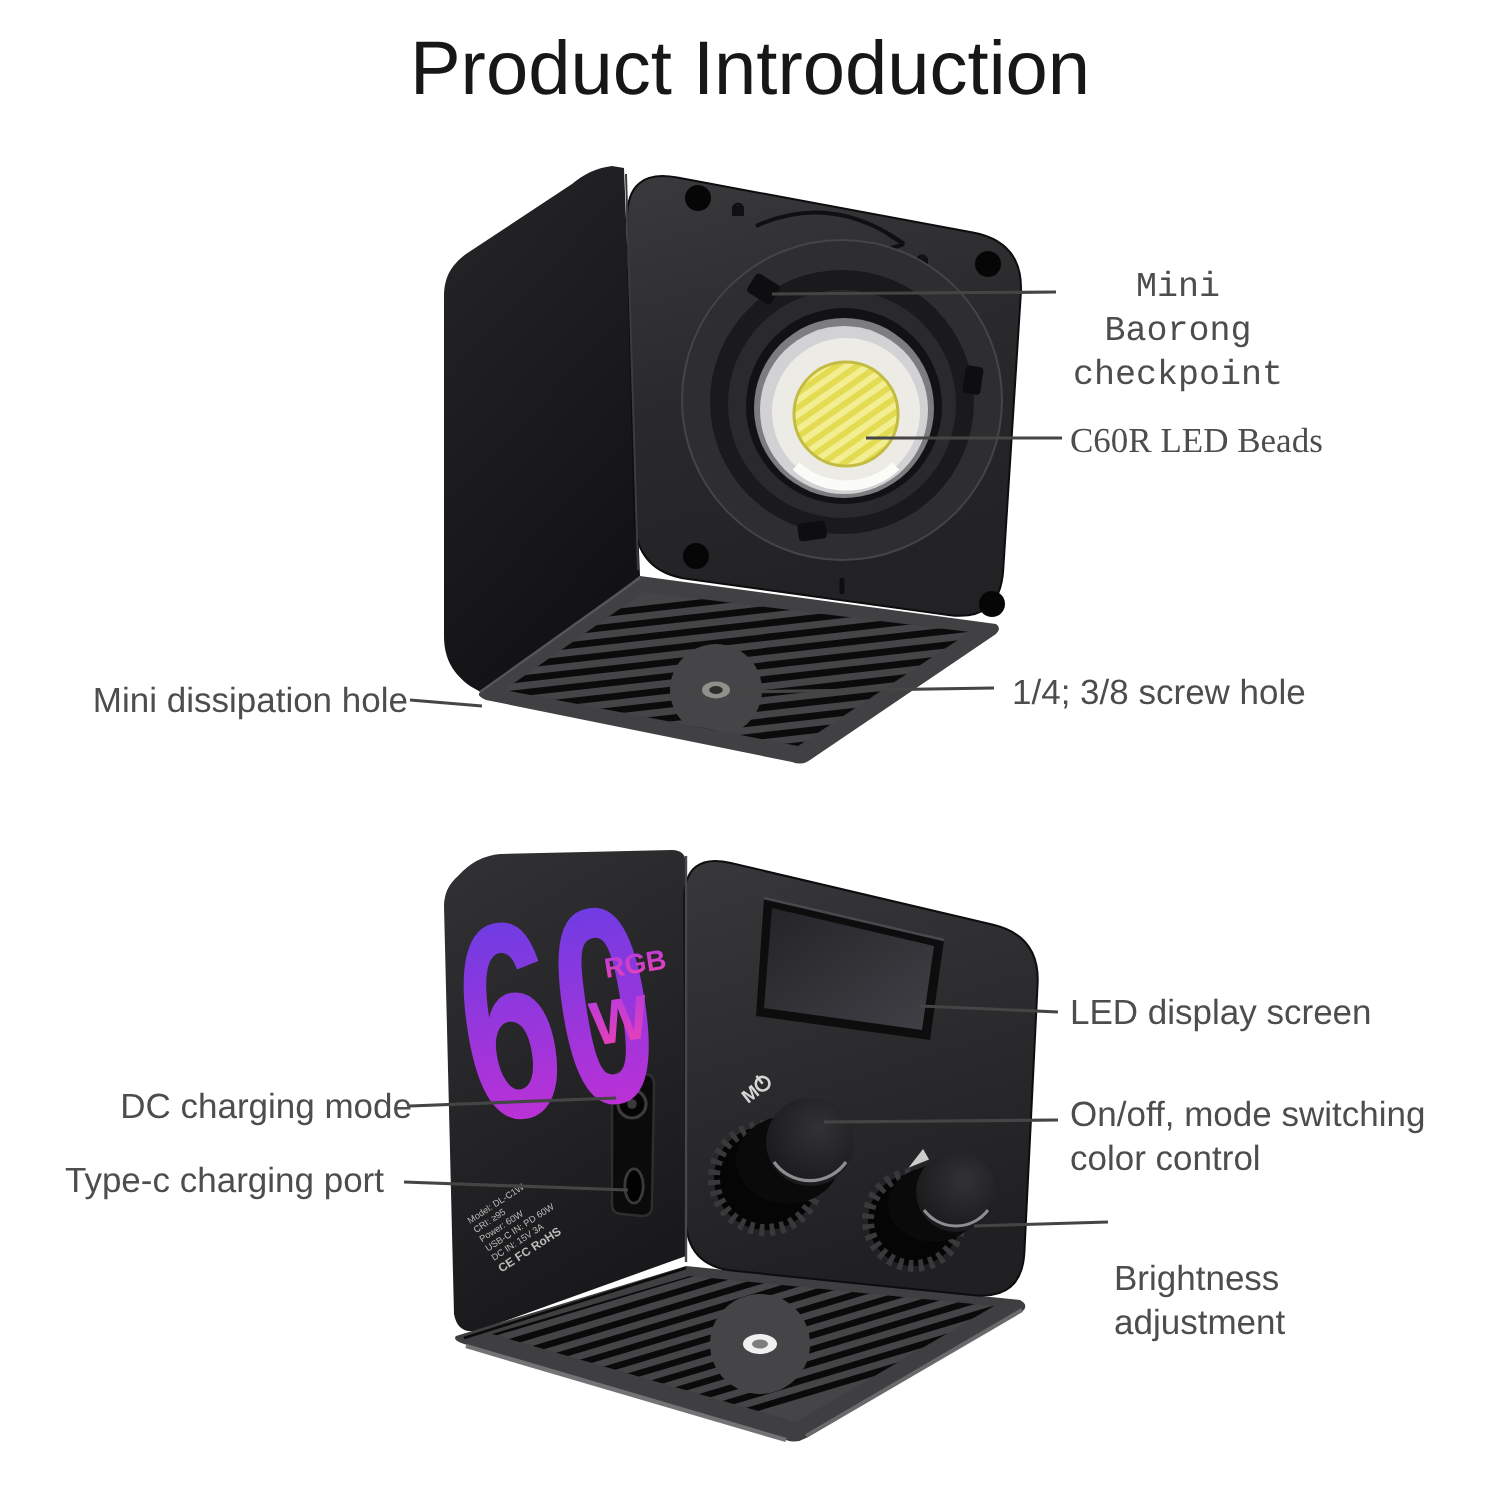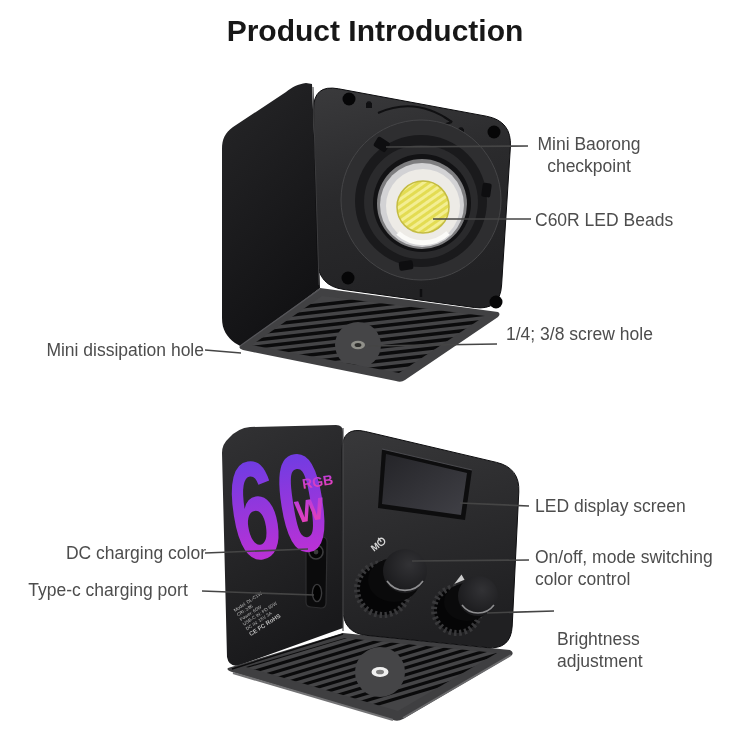--- a/index.html
+++ b/index.html
@@ -1,21 +1,21 @@
 <!DOCTYPE html>
 <html><head>
 <meta charset="utf-8">
 <style>
   html,body{margin:0;padding:0;background:#ffffff;}
   .canvas{position:relative;width:750px;height:750px;background:#ffffff;overflow:hidden;
           font-family:"Liberation Sans", sans-serif;}
   .page-title{position:absolute;left:0;right:0;top:14px;text-align:center;
-              font-size:30px;font-weight:700;color:#171717;letter-spacing:0px;}
+              font-size:38px;font-weight:400;color:#171717;letter-spacing:0px;}
   .label{position:absolute;font-size:17.5px;color:#4d4d4d;line-height:22px;white-space:pre-line;}
-  .label.center{text-align:center;}
+  .label.center{text-align:center;font-family:Liberation Mono, monospace;}
   .label.right{text-align:right;}
   svg{position:absolute;left:0;top:0;}
   svg text{font-family:"Liberation Sans", sans-serif;}
 </style>
 </head>
 <body>
 
 <div class="canvas">
 
   <div class="page-title">Product Introduction</div>
@@ -231,30 +231,30 @@
       <line x1="412" y1="561" x2="529" y2="560"></line>
       <line x1="487" y1="613" x2="554" y2="611"></line>
       <line x1="205" y1="553" x2="308" y2="549"></line>
       <line x1="202" y1="591" x2="314" y2="595"></line>
     </g>
   </svg>
 
   <div class="label center" style="left:528px;top:133px;width:122px;">Mini Baorong
 checkpoint</div>
 
-  <div class="label" style="left:535px;top:209px;">C60R LED Beads</div>
+  <div class="label" style="left:535px;top:209px;font-family:Liberation Serif, serif;">C60R LED Beads</div>
 
   <div class="label right" style="left:24px;top:339px;width:180px;">Mini dissipation hole</div>
 
-  <div class="label" style="left:506px;top:323px;">1/4; 3/8 screw hole</div>
+  <div class="label" style="left:506px;top:335px;">1/4; 3/8 screw hole</div>
 
   <div class="label" style="left:535px;top:495px;">LED display screen</div>
 
   <div class="label" style="left:535px;top:546px;">On/off, mode switching
 color control</div>
 
   <div class="label" style="left:557px;top:628px;">Brightness
 adjustment</div>
 
-  <div class="label right" style="left:60px;top:542px;width:146px;">DC charging color</div>
-
-  <div class="label right" style="left:14px;top:579px;width:188px;text-align:center;">Type-c charging port</div>
+  <div class="label right" style="left:60px;top:542px;width:146px;">DC charging mode</div>
+
+  <div class="label right" style="left:4px;top:579px;width:188px;">Type-c charging port</div>
 </div>
 
 </body></html>

